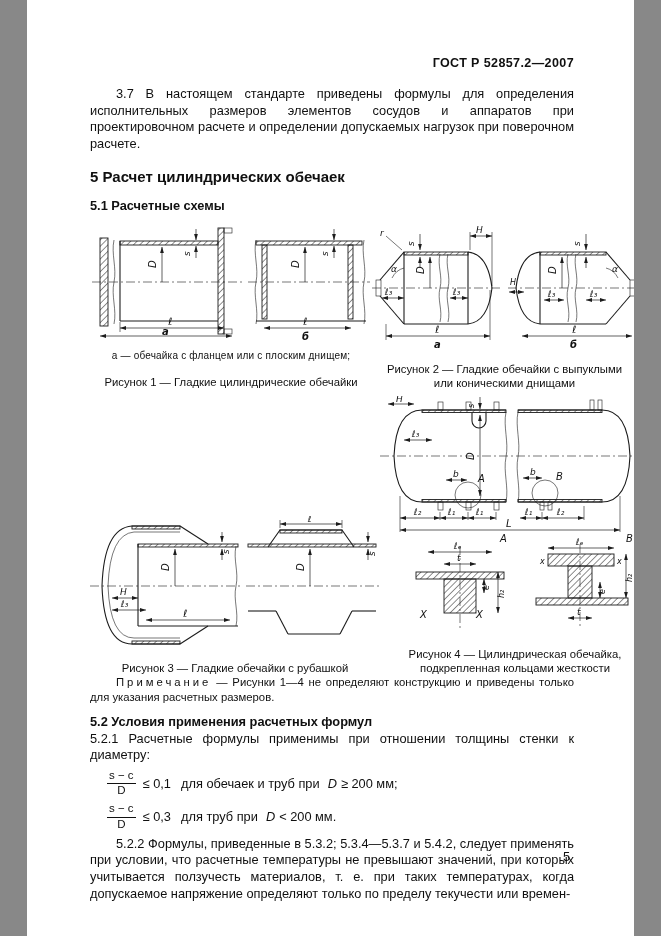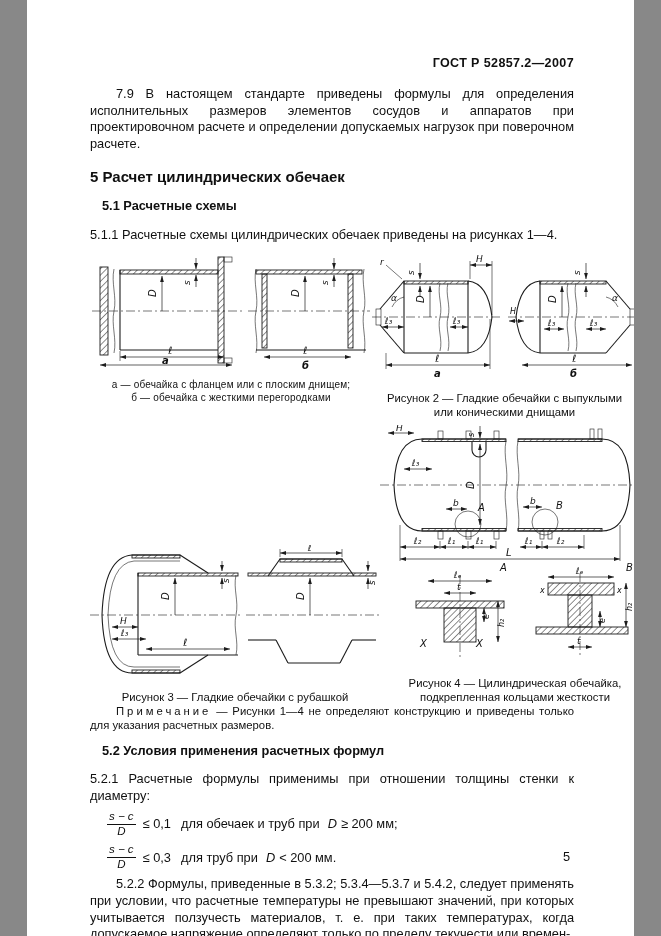--- a/index.html
+++ b/index.html
@@ -6,34 +6,34 @@
   html,body { background:#888; }
   .page {
     width:607px; height:936px; margin:0 auto; background:#ffffff;
     font-family:"Liberation Sans","DejaVu Sans",sans-serif; color:#101010;
     position:relative; padding:56px 60px 0 63px; overflow:hidden;
   }
   .hdr { text-align:right; font-weight:bold; font-size:12.5px; letter-spacing:.4px; margin-bottom:16px; }
   p.body { font-size:12.8px; line-height:16.6px; text-align:justify; }
   .ind { text-indent:26px; }
   h2.main { font-size:15px; font-weight:bold; margin:16px 0 13px 0; }
-  h3.sub { font-size:12.8px; font-weight:bold; margin:12px; line-height:16.6px; }
+  h3.sub { font-size:12.8px; font-weight:bold; margin:0; line-height:16.6px; }
   .figrow { display:flex; justify-content:space-between; align-items:flex-start; margin-top:9px; }
   .figrow.bottom { align-items:flex-end; margin-top:6px; }
   .figcol { display:flex; flex-direction:column; align-items:center; }
   .legend { font-size:10px; line-height:13px; text-align:center; margin-top:7px; letter-spacing:.2px; }
   .legend .wrap { max-width:256px; }
   .caption { font-size:11.3px; line-height:14px; text-align:center; margin-top:13px; }
   .caption .wrap { display:block; }
   .cap-w230 { max-width:236px; }
   .cap-w250 { max-width:252px; }
   .note { font-size:11.3px; line-height:14.6px; text-align:justify; text-indent:26px; }
   .note .sp { letter-spacing:3px; }
   .formula-line { display:flex; align-items:center; font-size:12.8px; margin:5px 0 5px 17px; }
-  .frac { display:inline-flex; flex-direction:column; align-items:center; font-style:italic;
+  .frac { display:inline-flex; flex-direction:column; align-items:center; 
           font-size:11.5px; line-height:1.15; margin-right:7px; }
   .frac .num { border-bottom:1px solid #101010; padding:0 2px 1px; }
   .rel { margin-right:10px; }
   .itvar { font-style:italic; margin:0 4px 0 8px; }
   .pagenum { position:absolute; right:64px; bottom:72px; font-size:12.8px; }
   
   svg text { font-family:"DejaVu Sans","Liberation Sans",sans-serif; font-style:italic; fill:#111; }
   .ln  { stroke:#1c1c1c; stroke-width:1.1; fill:none; }
   .tn  { stroke:#1c1c1c; stroke-width:.6; fill:none; }
   .cl  { stroke:#1c1c1c; stroke-width:.6; stroke-dasharray:9 3 2 3; fill:none; }
@@ -52,25 +52,24 @@
     <marker id="ar" viewBox="0 0 10 6" markerWidth="9" markerHeight="5.5" refX="9.5" refY="3" orient="auto-start-reverse">
       <path d="M0,0 L10,3 L0,6 Z" fill="#1c1c1c"></path>
     </marker>
   </defs>
 </svg>
 
 <div class="page">
 
   <div class="hdr">ГОСТ Р 52857.2—2007</div>
 
-  <p class="body ind">7.9 В настоящем стандарте приведены формулы для определения исполнительных размеров элементов сосудов и аппаратов при проектировочном расчете и определении допускаемых нагрузок при поверочном расчете.</p>
+  <p class="body ind">3.7 В настоящем стандарте приведены формулы для определения исполнительных размеров элементов сосудов и аппаратов при проектировочном расчете и определении допускаемых нагрузок при поверочном расчете.</p>
 
   <h2 class="main">5 Расчет цилиндрических обечаек</h2>
   <h3 class="sub">5.1 Расчетные схемы</h3>
-  <p class="body">5.1.1 Расчетные схемы цилиндрических обечаек приведены на рисунках 1—4.</p>
 
   <div class="figrow">
 
     <div class="figcol">
       <svg width="282" height="118" viewBox="0 0 282 118">
         <g>
           <line class="cl" x1="2" y1="58" x2="152" y2="58"></line>
           <rect class="hat" x="10" y="14" width="8" height="88"></rect>
           <path class="tn" d="M24,16 c-3,14 3,28 0,42 c-3,14 3,28 0,42"></path>
           <rect class="hat" x="30" y="17" width="98" height="4"></rect>
@@ -103,21 +102,23 @@
           <line class="dime" x1="244" y1="5" x2="244" y2="16"></line>
           <line class="dime" x1="244" y1="34" x2="244" y2="22"></line>
           <text transform="rotate(-90 238 32)" x="238" y="32" font-size="9">s</text>
           <line class="dim" x1="174" y1="104" x2="261" y2="104"></line>
           <text x="213" y="101" font-size="10">ℓ</text>
           <text x="212" y="116" font-size="10" font-weight="bold">б</text>
         </g>
       </svg>
       <div class="legend">
         <div>а — обечайка с фланцем или с плоским днищем;</div>
-        <div>б — обечайка с жесткими перегородками</div>
+      </div>
+      <div class="caption">
+        <span class="wrap">Рисунок 1 — Гладкие цилиндрические обечайки</span>
       </div>
     </div>
 
     <div class="figcol">
       <svg width="265" height="125" viewBox="0 0 265 125">
         <g>
           <line class="cl" x1="0" y1="64" x2="131" y2="64"></line>
           <line class="ln" x1="32" y1="28" x2="8" y2="56"></line>
           <line class="ln" x1="32" y1="100" x2="8" y2="72"></line>
           <rect class="tn" x="4" y="56" width="5" height="16"></rect>

